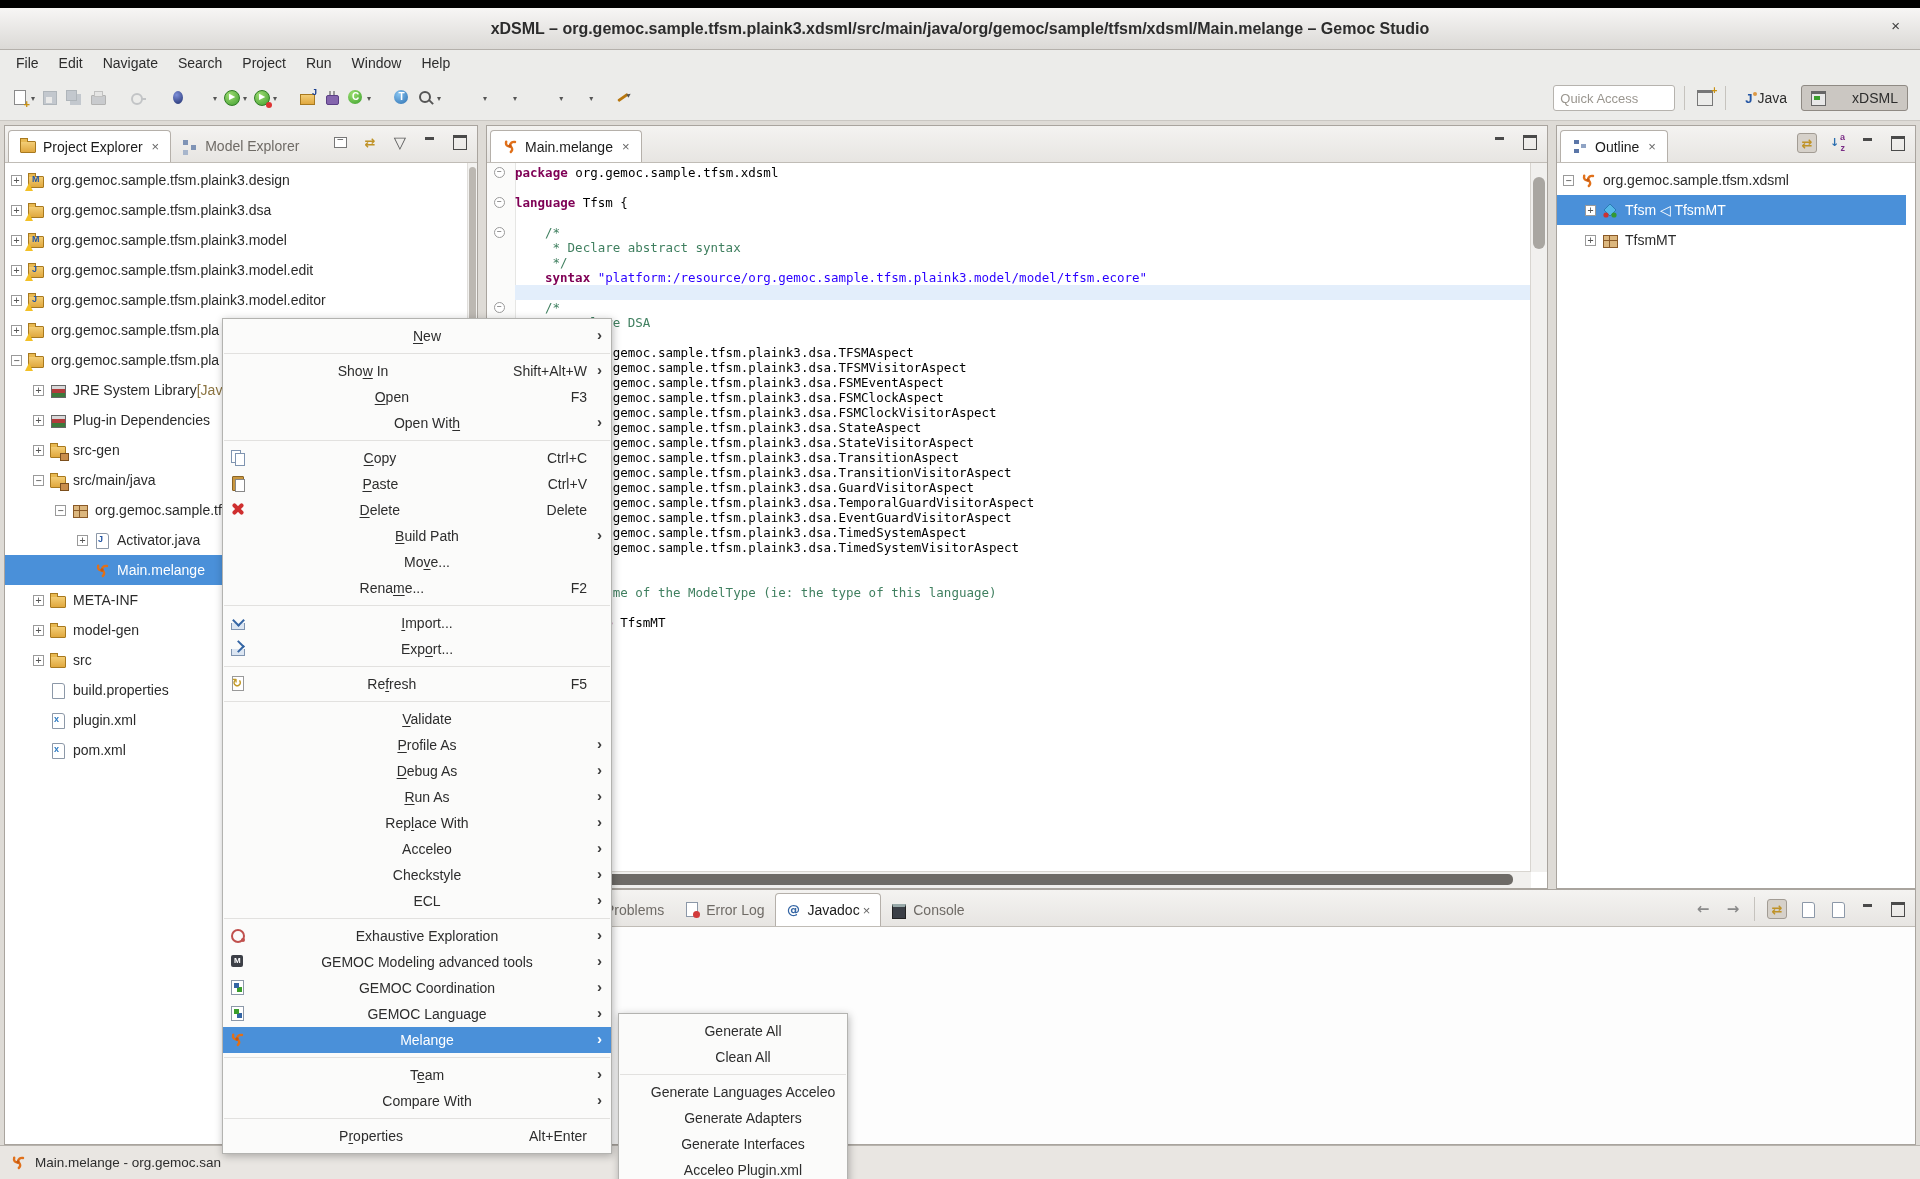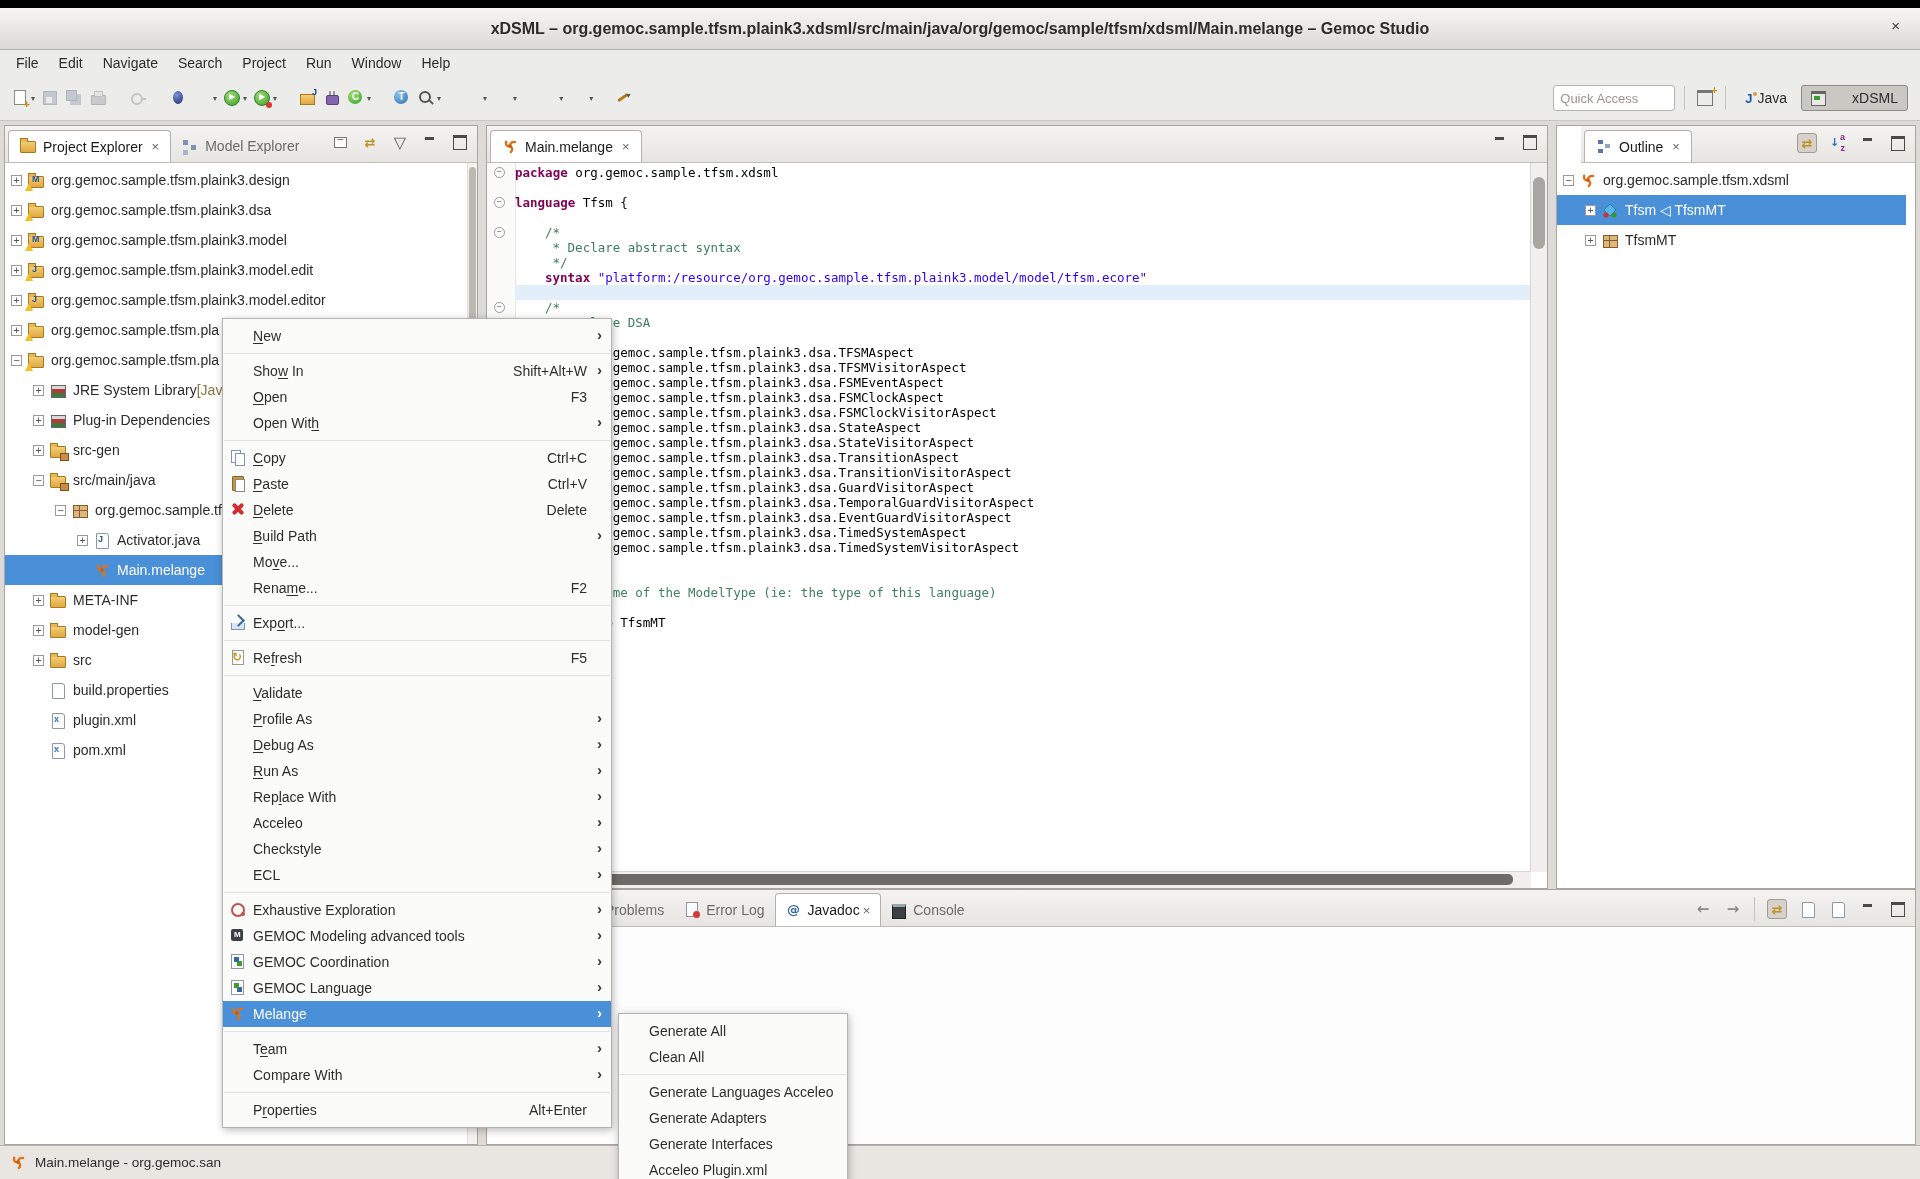--- a/index.html
+++ b/index.html
@@ -144,21 +144,21 @@
   .bottom-content{position:absolute;left:0;right:0;top:37px;bottom:0;background:#fdfdfd;}
   
   #statusbar{position:absolute;left:0;bottom:0;width:100%;height:34px;background:#e9e6e2;
     border-top:1px solid #b7b3ad;display:flex;align-items:center;gap:8px;padding-left:10px;box-sizing:border-box;
     font-size:13.5px;color:#2d2d2d;}
   
   .menu{position:absolute;background:#fbfbfa;border:1px solid #b3b3b0;box-shadow:1px 2px 8px rgba(0,0,0,.28);
     padding:4px 0;z-index:90;box-sizing:border-box;}
   .mi{height:26px;display:flex;align-items:center;padding:0 10px 0 30px;position:relative;font-size:14px;color:#2d2d2d;}
   .mi .ic{position:absolute;left:6px;top:4px;width:17px;height:17px;}
-  .mi .lbl{flex:1;white-space:nowrap;}
+  .mi .lbl{flex:1;white-space:nowrap;text-align:center;}
   .mi .accel{margin-left:40px;margin-right:14px;white-space:nowrap;}
   .mi .chev{position:absolute;right:9px;top:3px;color:#3c3c3c;font-size:15px;font-weight:bold;}
   .mi.sel{background:#4a90d9;color:#fff;}
   .mi.sel .chev{color:#fff;}
   .msep{height:1px;background:#e2e1df;margin:4px 1px;}
   .mi u{text-underline-offset:2px;}
   
   .ic-copy::before{content:'';position:absolute;left:2px;top:1px;width:8px;height:11px;background:#fff;border:1px solid #7f94b0;}
   .ic-copy::after{content:'';position:absolute;left:6px;top:4px;width:8px;height:11px;background:#fff;border:1px solid #7f94b0;}
   .ic-paste::before{content:'';position:absolute;left:3px;top:1px;width:10px;height:13px;background:#c9973f;border:1px solid #8a6426;border-radius:1px;}
@@ -579,21 +579,21 @@
       </div>
   </div>
   <div class="evsb">
       <i></i>
     </div>
   <div class="ehsb">
       <i></i>
     </div>
 </section>
 
-<section class="panel" id="outline" style="left:1556px;top:125px;width:360px;height:764px;padding-left:24px;">
+<section class="panel" id="outline" style="left:1556px;top:125px;width:360px;height:764px;">
   <div class="tabbar">
     <div class="vtab active">
       <span class="ic ic-outl"></span>
       <span>Outline</span>
       <span class="tclose">×</span>
     </div>
     <div class="viewtools">
       <span class="vt pressed">
           <span class="ic-link">⇄</span>
         </span>
@@ -749,20 +749,24 @@
     </div>
     <div class="mi">
       <span class="lbl">Mo<u>v</u>e...</span>
     </div>
     <div class="mi">
       <span class="lbl">Rena<u>m</u>e...</span>
       <span class="accel">F2</span>
     </div>
     <div class="msep"></div>
     <div class="mi">
+      <span class="ic ic-import"></span>
+      <span class="lbl"><u>I</u>mport...</span>
+    </div>
+    <div class="mi">
       <span class="ic ic-export"></span>
       <span class="lbl">Exp<u>o</u>rt...</span>
     </div>
     <div class="msep"></div>
     <div class="mi">
       <span class="ic ic-refresh"></span>
       <span class="lbl">Re<u>f</u>resh</span>
       <span class="accel">F5</span>
     </div>
     <div class="msep"></div>

